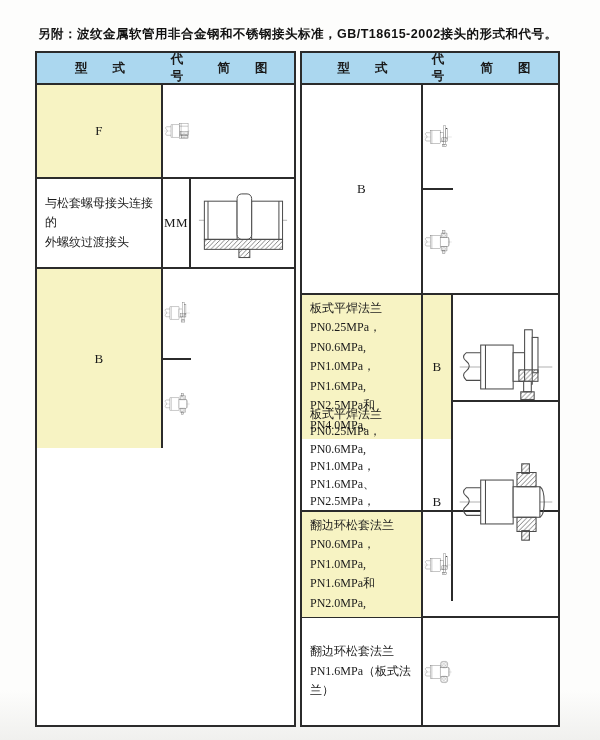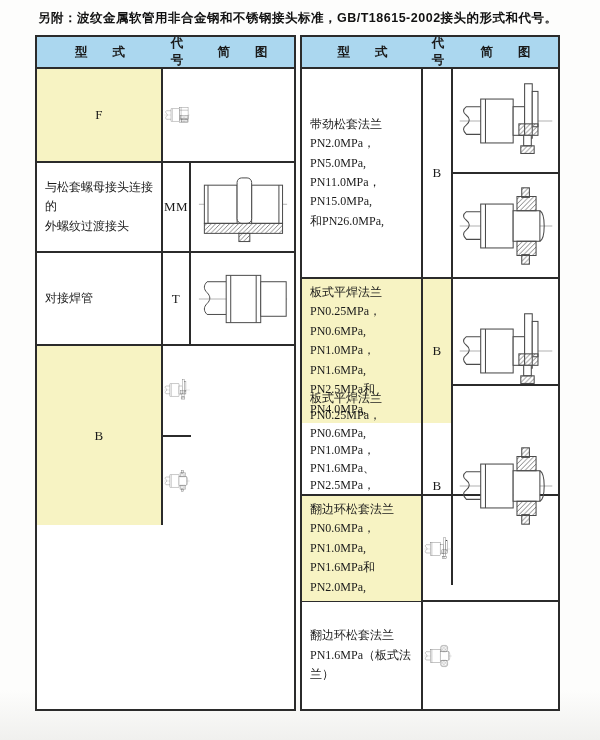--- a/index.html
+++ b/index.html
@@ -10,21 +10,21 @@
   }
   html,body{margin:0;padding:0;}
   body{
     width:600px;height:740px;
     background:linear-gradient(#fdfdfc 0 690px,#f0f0ee 740px);
     font-family:"Liberation Serif","DejaVu Serif",serif;
     color:#1a1a1a;
     overflow:hidden;
   }
   .title{
-    margin:10px 10px 8px 38px;
+    margin:26px 10px 8px 38px;
     font-family:"Liberation Sans","DejaVu Sans",sans-serif;
     font-weight:bold;font-size:12.5px;letter-spacing:.5px;color:#111;
   }
   .tables{display:flex;gap:4px;margin-left:35px;}
   .half{border:2px solid var(--bd);background:#fff;box-sizing:border-box;}
   .half.left{width:261px;--c1:126px;--c2:28px;}
   .half.right{width:260px;--c1:121px;--c2:30px;}
   .row{display:grid;grid-template-columns:var(--c1) var(--c2) 1fr;}
   .row + .row{border-top:2px solid var(--bd);}
   .cell{box-sizing:border-box;min-width:0;}
@@ -198,31 +198,20 @@
         <div class="cell cd">
           <div class="sub">
             <svg class="diag" width="102" height="80" viewBox="0 0 105 88">
                 <use href="#sym-nipple"></use>
               </svg>
           </div>
         </div>
       </div>
 
 
-      <div class="row" style="height:91px">
-        <div class="cell ct">对接焊管</div>
-        <div class="cell cc">T</div>
-        <div class="cell cd">
-          <div class="sub">
-            <svg class="diag" width="102" height="80" viewBox="0 0 105 88">
-                <use href="#sym-weld"></use>
-              </svg>
-          </div>
-        </div>
-      </div>
 
       <div class="row hl" style="height:179px">
         <div class="cell cc">B</div>
         <div class="cell cd">
           <div class="sub">
             <svg class="diag" width="102" height="80" viewBox="0 0 105 88">
                 <use href="#sym-flange-tall"></use>
               </svg>
           </div>
           <div class="sub">
@@ -235,24 +224,20 @@
     </div>
 
     <div class="half right">
       <div class="row hdr">
         <div class="cell">型　　式</div>
         <div class="cell">代号</div>
         <div class="cell">简　　图</div>
       </div>
 
       <div class="row" style="height:208px">
-        <div class="cell ct">带劲松套法兰
-PN2.0MPa，PN5.0MPa,
-PN11.0MPa，PN15.0MPa,
-和PN26.0MPa,</div>
         <div class="cell cc">B</div>
         <div class="cell cd">
           <div class="sub">
             <svg class="diag" width="102" height="84" viewBox="0 0 105 88">
                 <use href="#sym-flange-tall"></use>
               </svg>
           </div>
           <div class="sub">
             <svg class="diag" width="102" height="84" viewBox="0 0 105 88">
                 <use href="#sym-flange-sect"></use>

